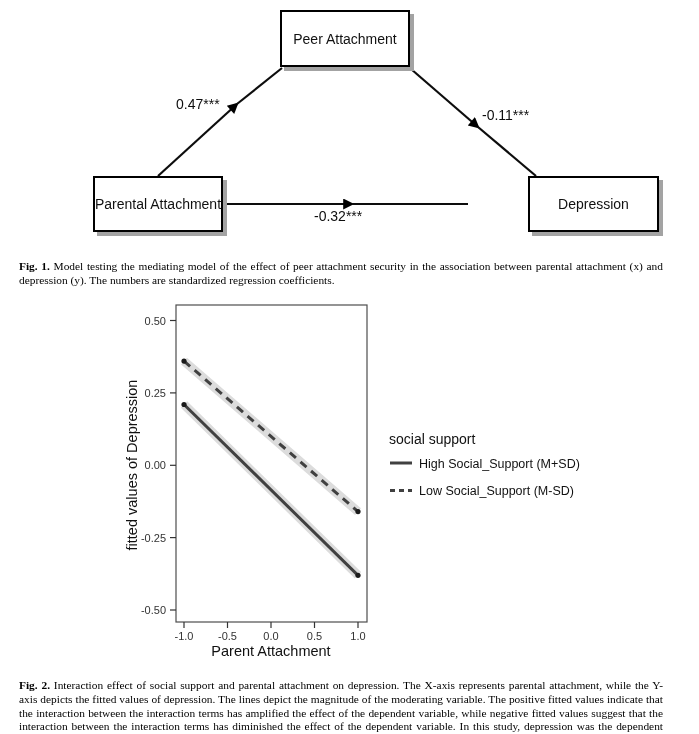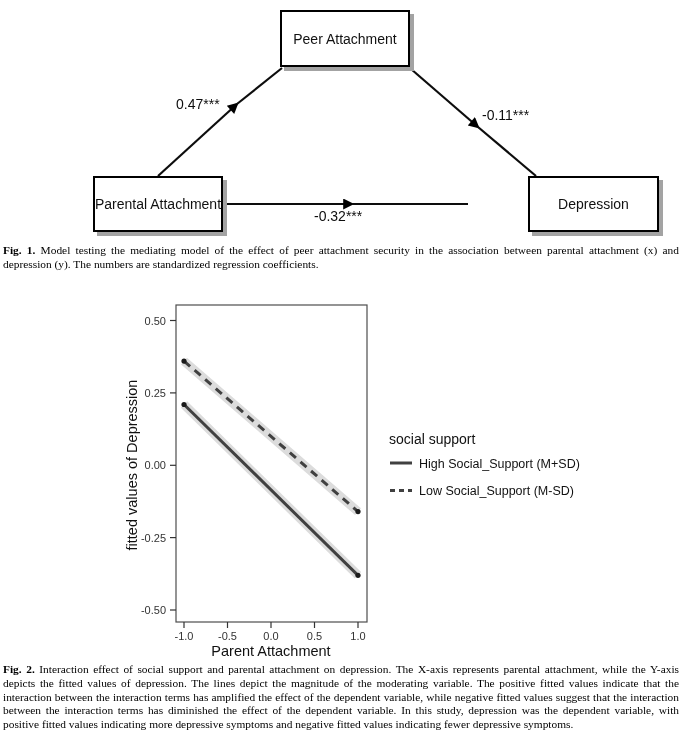--- a/index.html
+++ b/index.html
@@ -14,21 +14,21 @@
         font-size:14px;color:#111;white-space:nowrap;}
   .node-peer{left:280px;top:10px;width:126px;height:53px;}
   .node-parental{left:93px;top:176px;width:126px;height:52px;}
   .node-depression{left:485px;top:176px;width:127px;height:52px;margin-left:43px;}
   .coef{position:absolute;font-size:14px;color:#0d0d0d;white-space:nowrap;}
   .coef-a{left:176px;top:96px;}
   .coef-b{left:482px;top:107px;}
   .coef-c{left:314px;top:208px;}
 
   
-  .caption{position:absolute;left:3px;right:20px;margin:0;text-align:justify;
+  .caption{position:absolute;left:3px;right:20px;margin:16px;text-align:justify;
            font-family:"Liberation Serif",serif;font-size:11.4px;line-height:13.8px;color:#000;}
   .caption b{font-weight:bold;}
   .caption-fig1{top:244px;}
   .caption-fig2{top:663px;}
 
   
   .fig2{position:absolute;left:0;top:300px;width:574px;height:360px;}
   .fig2 svg{position:absolute;left:0;top:0;}
   .tick-label{font-family:"Liberation Sans",sans-serif;font-size:11px;fill:#333;}
   .axis-title{font-family:"Liberation Sans",sans-serif;font-size:14.5px;fill:#111;}

